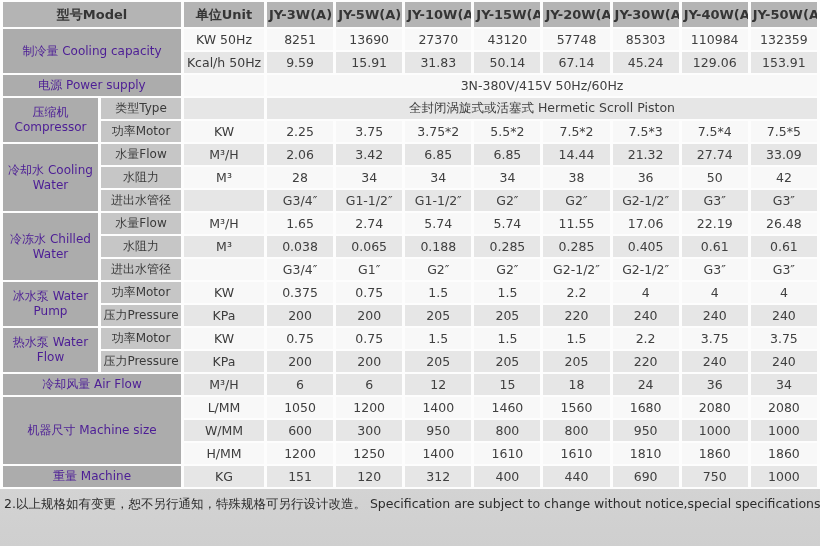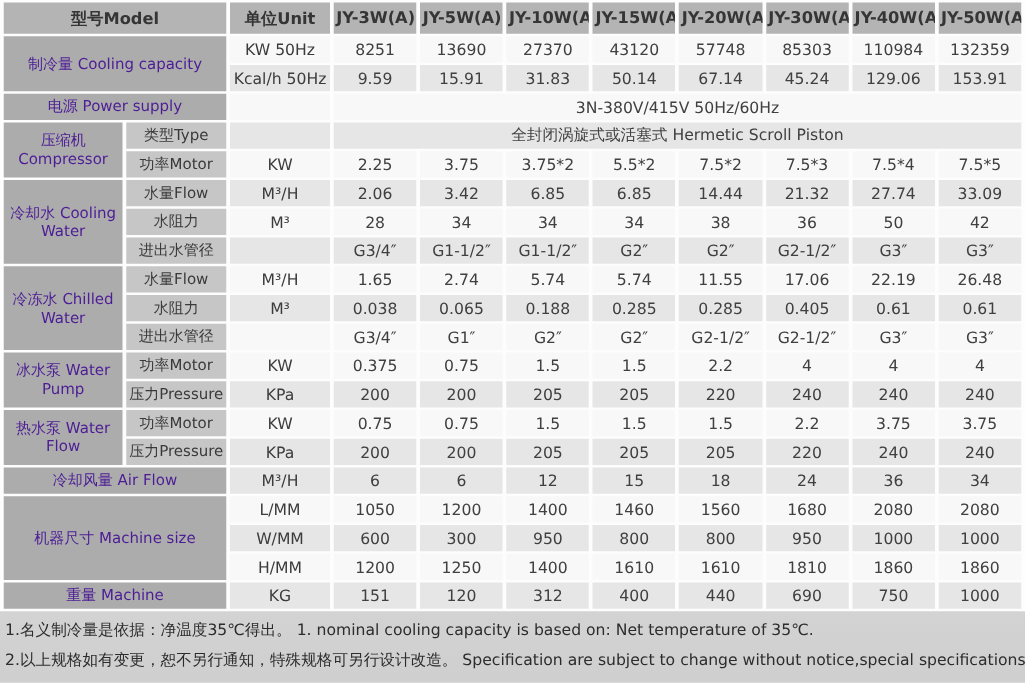--- a/index.html
+++ b/index.html
@@ -315,17 +315,16 @@
           <td class="value-cell dark">400</td>
           <td class="value-cell dark">440</td>
           <td class="value-cell dark">690</td>
           <td class="value-cell dark">750</td>
           <td class="value-cell dark">1000</td>
         </tr>
       </tbody>
   </table>
 
   <div class="notes">
-    <div class="note-line">1.名义制冷量是依据：净温度35℃得出。 1. nominal cooling capacity is based on: Net temperature of 35℃.</div>
     <div class="note-line">2.以上规格如有变更，恕不另行通知，特殊规格可另行设计改造。  Specification are subject to change without notice,special specifications can be designed transformation.</div>
   </div>
 
 </div>
 
 </body></html>

